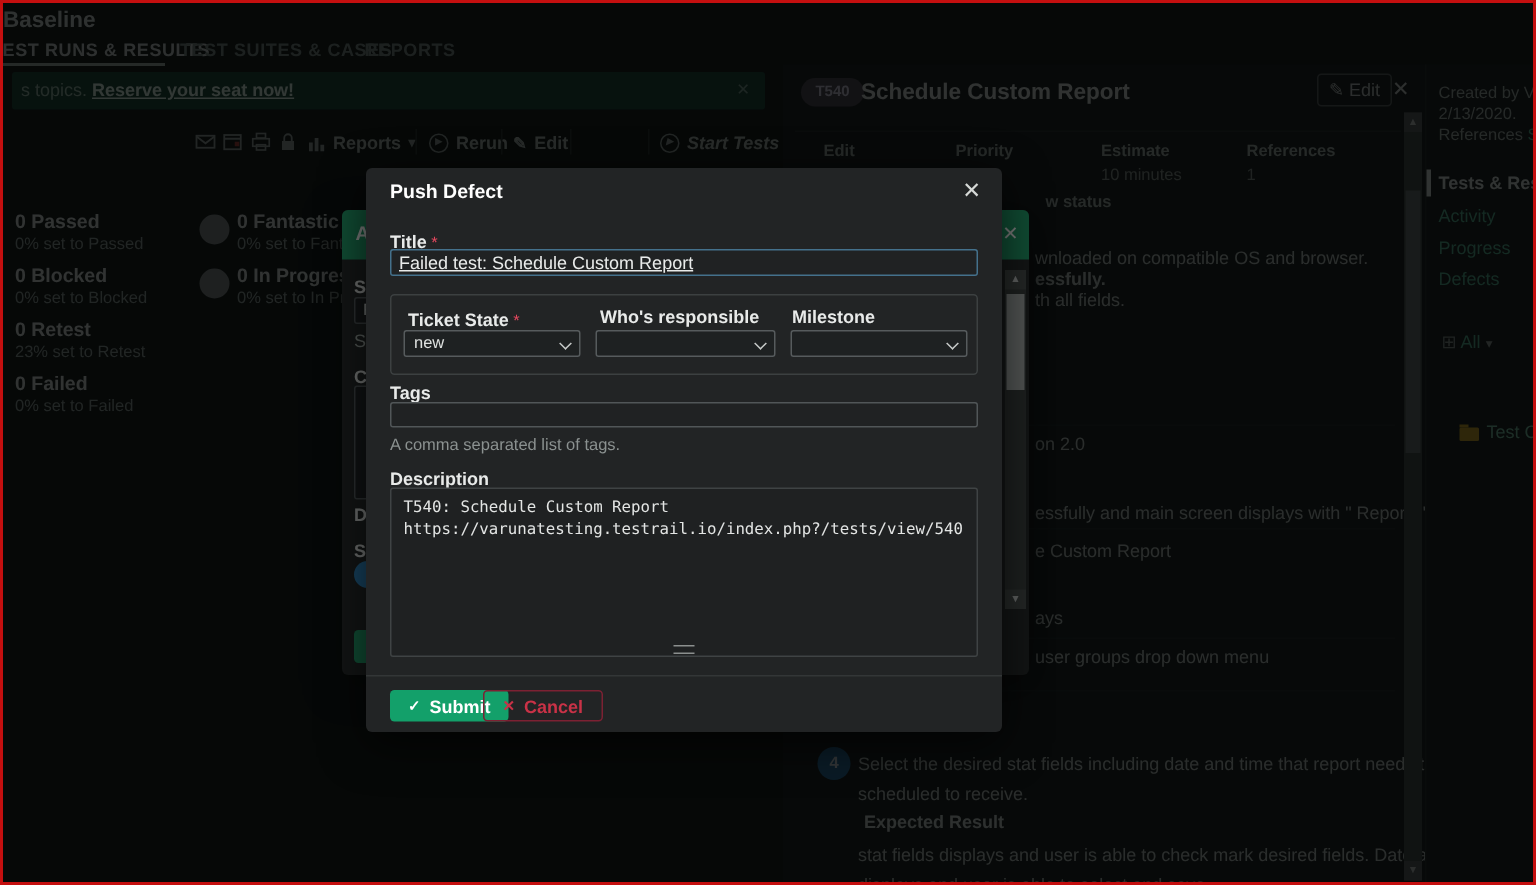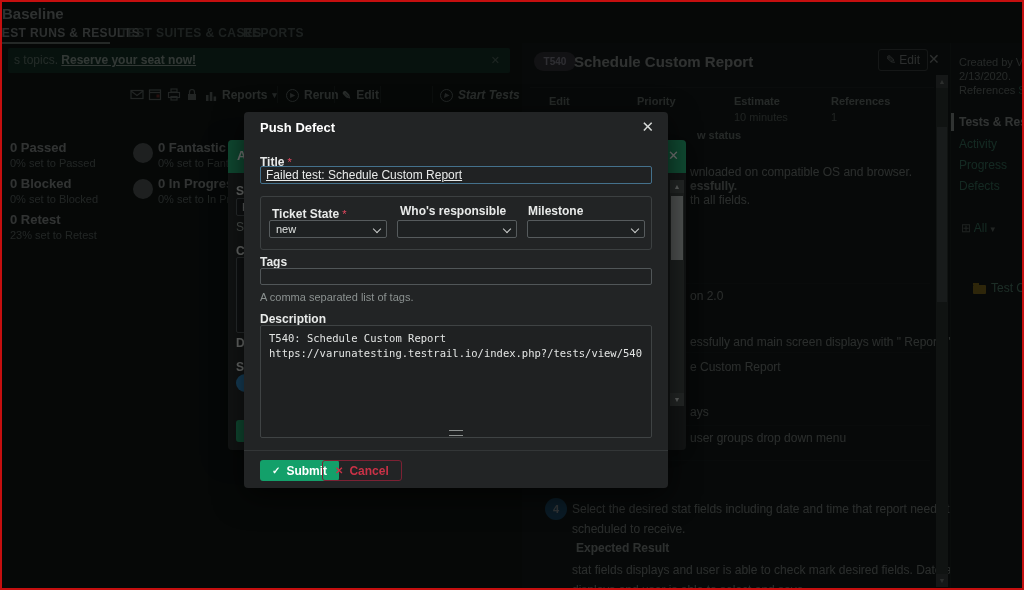--- a/index.html
+++ b/index.html
@@ -186,20 +186,24 @@
     <div class="stat-sub">0% set to Passed</div>
   </div>
   <div class="abs stat" style="left:10px;top:176px;">
     <div class="stat-count">0 Blocked</div>
     <div class="stat-sub">0% set to Blocked</div>
   </div>
   <div class="abs stat" style="left:10px;top:212px;">
     <div class="stat-count">0 Retest</div>
     <div class="stat-sub">23% set to Retest</div>
   </div>
+  <div class="abs stat" style="left:10px;top:248px;">
+    <div class="stat-count">0 Failed</div>
+    <div class="stat-sub">0% set to Failed</div>
+  </div>
   <div class="abs donut" style="left:133px;top:143px;"></div>
   <div class="abs stat" style="left:158px;top:140px;">
     <div class="stat-count">0 Fantastic</div>
     <div class="stat-sub">0% set to Fantastic</div>
   </div>
   <div class="abs donut" style="left:133px;top:179px;"></div>
   <div class="abs stat" style="left:158px;top:176px;">
     <div class="stat-count">0 In Progress</div>
     <div class="stat-sub">0% set to In Progress</div>
   </div>

